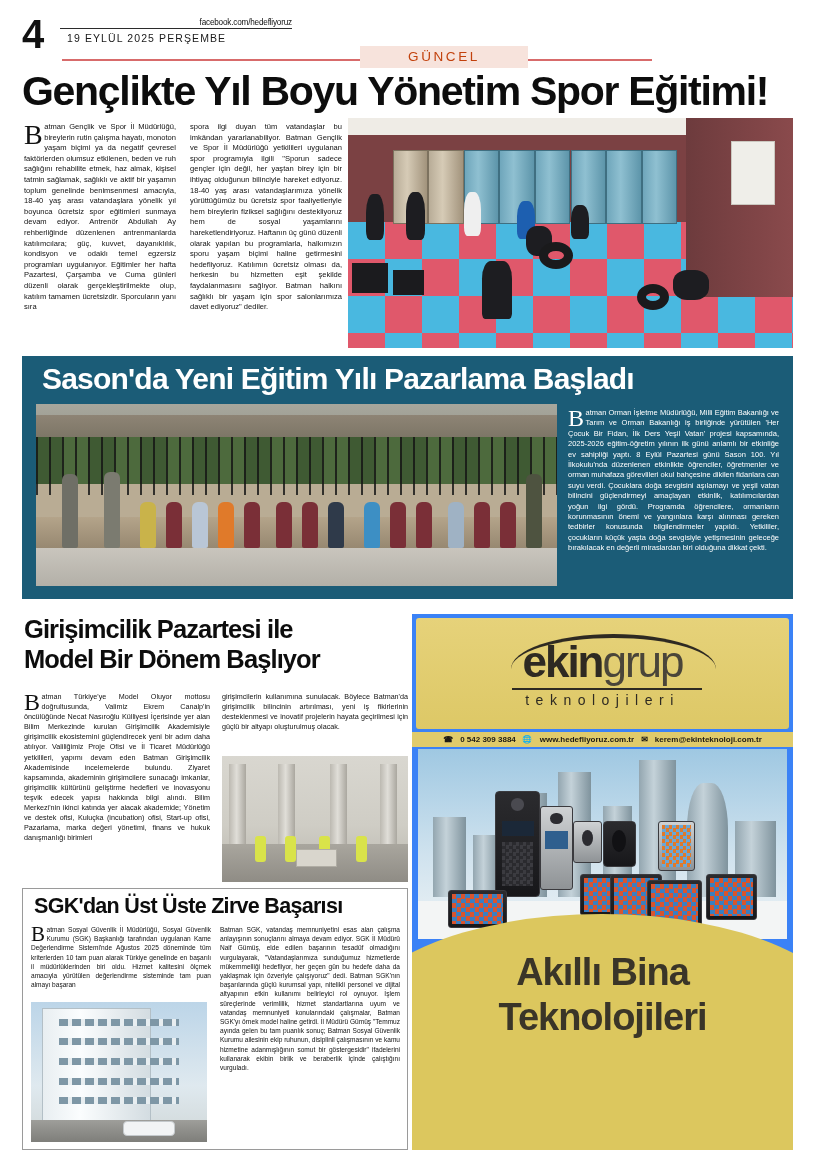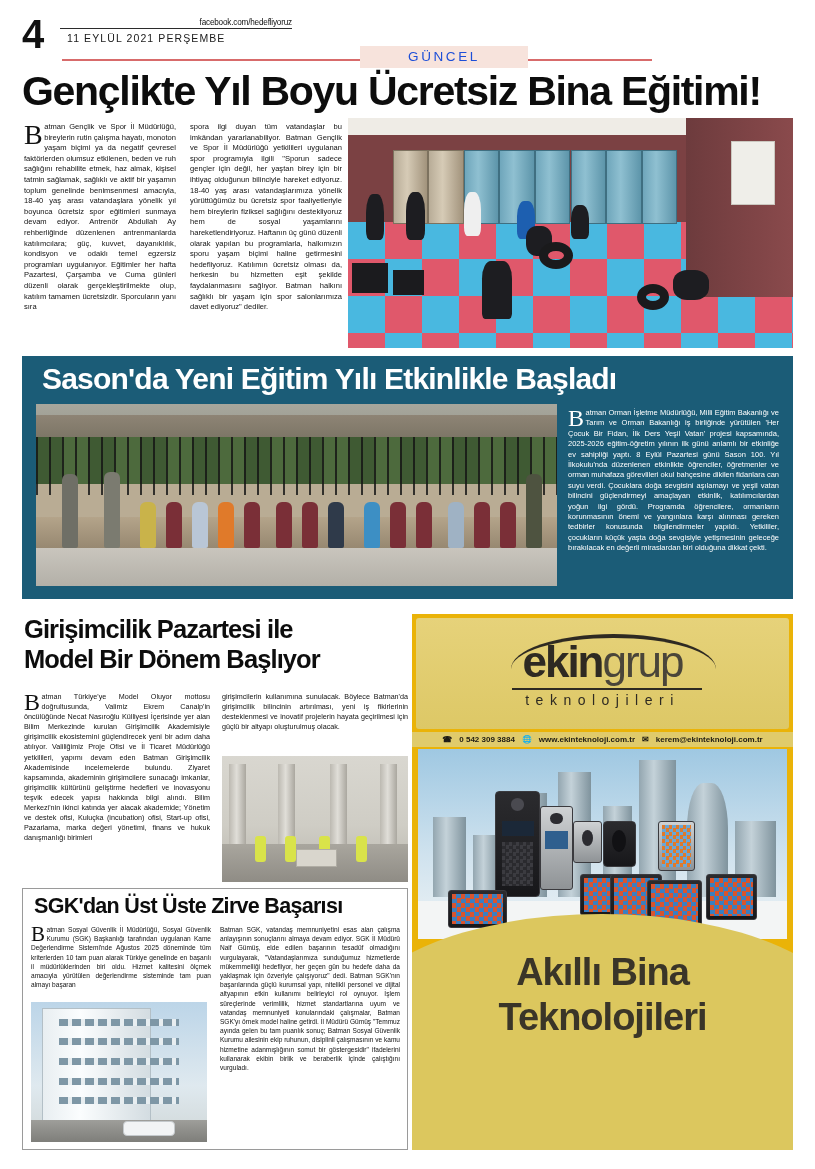--- a/index.html
+++ b/index.html
@@ -40,21 +40,21 @@
   .mh-rule {
     position: absolute; left: 40px; top: 41px; width: 590px; height: 1.6px;
     background: #d86b6b;
   }
   .mh-section {
     position: absolute; left: 338px; top: 28px; width: 168px; height: 22px;
     background: #f7e3dc;
     text-align: center;
   }
   .mh-section span {
-    font-size: 13.5px; letter-spacing: 2.6px; color: #1d4ed8;
+    font-size: 13.5px; letter-spacing: 2.6px; color: #c2410c;
     line-height: 22px;
   }
   .mh-logo {
     position: absolute; right: 0; top: 22px; width: 184px; height: 27px;
     background: #d31a22;
     display: flex; align-items: center; justify-content: center;
   }
   .mh-logo span {
     color: #fff; font-weight: bold; font-size: 19px;
     letter-spacing: -0.4px;
@@ -165,21 +165,21 @@
     padding-right: 1.5px; font-family: "Liberation Serif", serif;
   }
   .a4-photo {
     position: absolute; left: 8px; top: 113px; width: 176px; height: 140px;
     overflow: hidden; background: #9fb7c8;
   }
 
   
   .ad {
     position: absolute; left: 412px; top: 614px; width: 381px; height: 536px;
-    background: #eab308; overflow: hidden;
+    background: #3b82f6; overflow: hidden;
   }
   .ad-logobox {
     position: absolute; left: 4px; top: 4px; width: 373px; height: 111px;
     background: linear-gradient(180deg,#e6d27a 0%, #ddc866 100%);
     border-radius: 3px;
   }
   .ad-logo {
     position: absolute; left: 0; right: 0; top: 22px;
     text-align: center;
     font-size: 44px; font-weight: bold; letter-spacing: -2px;
@@ -300,28 +300,28 @@
   .dev.silver { background: linear-gradient(180deg,#cfd2d4,#8f9396); }
 </style>
 </head>
 <body>
 
 <div class="page">
 
   <div class="masthead">
     <div class="page-num">4</div>
     <div class="mh-social">facebook.com/hedefliyoruz</div>
-    <div class="mh-date">11 EYLÜL 2021 PERŞEMBE</div>
+    <div class="mh-date">19 EYLÜL 2025 PERŞEMBE</div>
     <div class="mh-rule"></div>
     <div class="mh-section">
       <span>GÜNCEL</span>
     </div>
   </div>
 
-  <h1 class="a1-head">Gençlikte Yıl Boyu Ücretsiz Bina Eğitimi!</h1>
+  <h1 class="a1-head">Gençlikte Yıl Boyu Yönetim Spor Eğitimi!</h1>
 
   <div class="a1-body">
     <div class="a1-col dropcap">Batman Gençlik ve Spor İl Müdürlüğü, bireylerin rutin çalışma hayatı, monoton yaşam biçimi ya da negatif çevresel faktörlerden olumsuz etkilenen, beden ve ruh sağlığını rehabilite etmek, haz almak, kişisel tatmin sağlamak, sağlıklı ve aktif bir yaşamın toplum genelinde benimsenmesi amacıyla, 18-40 yaş arası vatandaşlara yönelik yıl boyunca ücretsiz spor eğitimleri sunmaya devam ediyor. Antrenör Abdullah Ay rehberliğinde düzenlenen antrenmanlarda katılımcılara; güç, kuvvet, dayanıklılık, kondisyon ve odaklı temel egzersiz programları uygulanıyor. Eğitimler her hafta Pazartesi, Çarşamba ve Cuma günleri düzenli olarak gerçekleştirilmekte olup, katılım tamamen ücretsizdir. Sporcuların yanı sıra</div>
     <div class="a1-col right">spora ilgi duyan tüm vatandaşlar bu imkândan yararlanabiliyor. Batman Gençlik ve Spor İl Müdürlüğü yetkilileri uygulanan spor programıyla ilgili "Sporun sadece gençler için değil, her yaştan birey için bir ihtiyaç olduğunun bilinciyle hareket ediyoruz. 18-40 yaş arası vatandaşlarımıza yönelik yürüttüğümüz bu ücretsiz spor faaliyetleriyle hem bireylerin fiziksel sağlığını destekliyoruz hem de sosyal yaşamlarını hareketlendiriyoruz. Haftanın üç günü düzenli olarak yapılan bu programlarla, halkımızın sporu yaşam biçimi haline getirmesini hedefliyoruz. Katılımın ücretsiz olması da, herkesin bu hizmetten eşit şekilde faydalanmasını sağlıyor. Batman halkını sağlıklı bir yaşam için spor salonlarımıza davet ediyoruz" dediler.</div>
   </div>
 
   <div class="a1-photo">
     <div class="ph">
       <div class="gym-wall"></div>
       <div class="gym-floor"></div>
@@ -344,21 +344,21 @@
       <div class="tire" style="left:43%;top:54%;width:34px;height:27px;"></div>
       <div class="person" style="left:30%;top:62%;width:30px;height:58px;border-radius:30% 30% 10% 10%;"></div>
       <div class="person" style="left:73%;top:66%;width:36px;height:30px;border-radius:40%;"></div>
       <div class="tire" style="left:65%;top:72%;width:32px;height:26px;"></div>
       <div style="position:absolute;left:1%;top:63%;width:8%;height:13%;background:#1b1b1e;"></div>
       <div style="position:absolute;left:10%;top:66%;width:7%;height:11%;background:#1b1b1e;"></div>
     </div>
   </div>
 
   <div class="a2">
-    <h2 class="a2-head">Sason'da Yeni Eğitim Yılı Etkinlikle Başladı</h2>
+    <h2 class="a2-head">Sason'da Yeni Eğitim Yılı Pazarlama Başladı</h2>
     <div class="a2-photo">
       <div class="ph">
         <div class="sason-sky"></div>
         <div class="sason-hill"></div>
         <div class="sason-trees"></div>
         <div class="sason-fence"></div>
         <div class="sason-wall"></div>
         <div class="sason-ground"></div>
         <div class="kid" style="left:5%;height:74px;background:#6f6f66;"></div>
         <div class="kid" style="left:13%;height:76px;background:#7b7b70;"></div>
@@ -435,21 +435,21 @@
       <div class="ad-swoosh"></div>
       <div class="ad-logo"><span>ekin</span><span class="thin">grup</span></div>
       <div class="ad-subrule"></div>
       <div class="ad-sub">teknolojileri</div>
     </div>
 
     <div class="ad-contact">
       <span class="ci">☎</span>
       <span>0 542 309 3884</span>
       <span class="ci">🌐</span>
-      <span>www.ekinteknoloji.com.tr</span>
+      <span>www.hedefliyoruz.com.tr</span>
       <span class="ci">✉</span>
       <span>kerem@ekinteknoloji.com.tr</span>
     </div>
 
     <div class="ad-photo">
       <div class="ph">
         <div class="city-sky"></div>
         <div class="tower" style="left:4%;width:9%;height:42%"></div>
         <div class="tower" style="left:15%;width:7%;height:33%"></div>
         <div class="tower" style="left:25%;width:10%;height:55%"></div>

